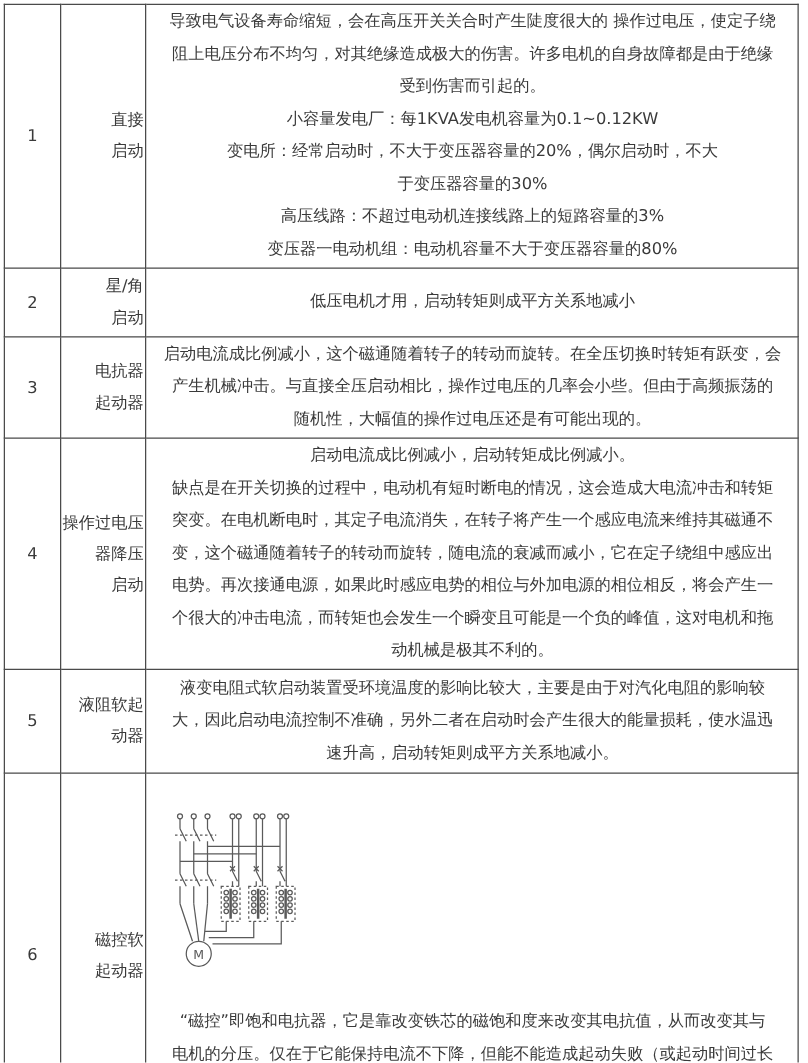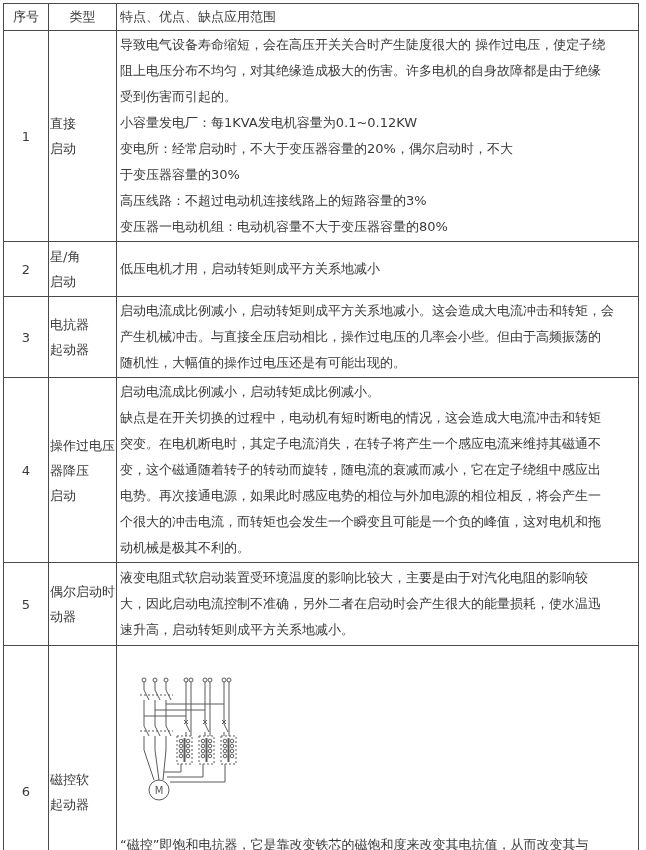--- a/index.html
+++ b/index.html
@@ -29,51 +29,46 @@
   tr.r1 { height: 208px; }
   tr.r2 { height: 55px; }
   tr.r3 { height: 80px; }
   tr.r4 { height: 184px; }
   tr.r5 { height: 83px; }
   tr.r6 { height: 207px; }
   th.h-index, th.h-type { text-align: center; }
   th.h-features { text-align: left; padding-left: 3px; }
   td.cell-index { text-align: center; }
   td.cell-type {
-    text-align: left;
+    text-align: right;
     white-space: pre-line;
     line-height: 25px;
     padding: 0 1px;
   }
   td.cell-content {
     white-space: pre-line;
     line-height: 26px;
     padding: 1px 2px 1px 3px;
-    text-align: left;
+    text-align: center;
   }
   .diagram-wrap { margin: 3px 0 0 6px; line-height: 0; }
   svg.circuit { display: block; }
   svg.circuit * { vector-effect: non-scaling-stroke; }
   .content-text { white-space: pre-line; line-height: 26px; }
 </style>
 </head>
 <body>
 
 <table class="doc-table">
   <colgroup>
     <col style="width:45px">
     <col style="width:68px">
     <col>
   </colgroup>
   <tbody>
-      <tr class="hdr">
-    <th class="h-index">序号</th>
-    <th class="h-type">类型</th>
-    <th class="h-features">特点、优点、缺点应用范围</th>
-  </tr>
 
   <tr class="r1">
     <td class="cell-index">1</td>
     <td class="cell-type">直接
 启动</td>
     <td class="cell-content">导致电气设备寿命缩短，会在高压开关关合时产生陡度很大的 操作过电压，使定子绕
 阻上电压分布不均匀，对其绝缘造成极大的伤害。许多电机的自身故障都是由于绝缘
 受到伤害而引起的。
 小容量发电厂：每1KVA发电机容量为0.1~0.12KW
 变电所：经常启动时，不大于变压器容量的20%，偶尔启动时，不大
@@ -86,42 +81,42 @@
     <td class="cell-index">2</td>
     <td class="cell-type">星/角
 启动</td>
     <td class="cell-content">低压电机才用，启动转矩则成平方关系地减小</td>
   </tr>
 
   <tr class="r3">
     <td class="cell-index">3</td>
     <td class="cell-type">电抗器
 起动器</td>
-    <td class="cell-content">启动电流成比例减小，启动转矩则成平方关系地减小。这会造成大电流冲击和转矩，会
+    <td class="cell-content">启动电流成比例减小，这个磁通随着转子的转动而旋转。在全压切换时转矩有跃变，会
 产生机械冲击。与直接全压启动相比，操作过电压的几率会小些。但由于高频振荡的
 随机性，大幅值的操作过电压还是有可能出现的。</td>
   </tr>
 
   <tr class="r4">
     <td class="cell-index">4</td>
     <td class="cell-type">操作过电压
 器降压
 启动</td>
     <td class="cell-content">启动电流成比例减小，启动转矩成比例减小。
 缺点是在开关切换的过程中，电动机有短时断电的情况，这会造成大电流冲击和转矩
 突变。在电机断电时，其定子电流消失，在转子将产生一个感应电流来维持其磁通不
 变，这个磁通随着转子的转动而旋转，随电流的衰减而减小，它在定子绕组中感应出
 电势。再次接通电源，如果此时感应电势的相位与外加电源的相位相反，将会产生一
 个很大的冲击电流，而转矩也会发生一个瞬变且可能是一个负的峰值，这对电机和拖
 动机械是极其不利的。</td>
   </tr>
 
   <tr class="r5">
     <td class="cell-index">5</td>
-    <td class="cell-type">偶尔启动时
+    <td class="cell-type">液阻软起
 动器</td>
     <td class="cell-content">液变电阻式软启动装置受环境温度的影响比较大，主要是由于对汽化电阻的影响较
 大，因此启动电流控制不准确，另外二者在启动时会产生很大的能量损耗，使水温迅
 速升高，启动转矩则成平方关系地减小。</td>
   </tr>
 
   <tr class="r6">
     <td class="cell-index">6</td>
     <td class="cell-type">磁控软
 起动器</td>

